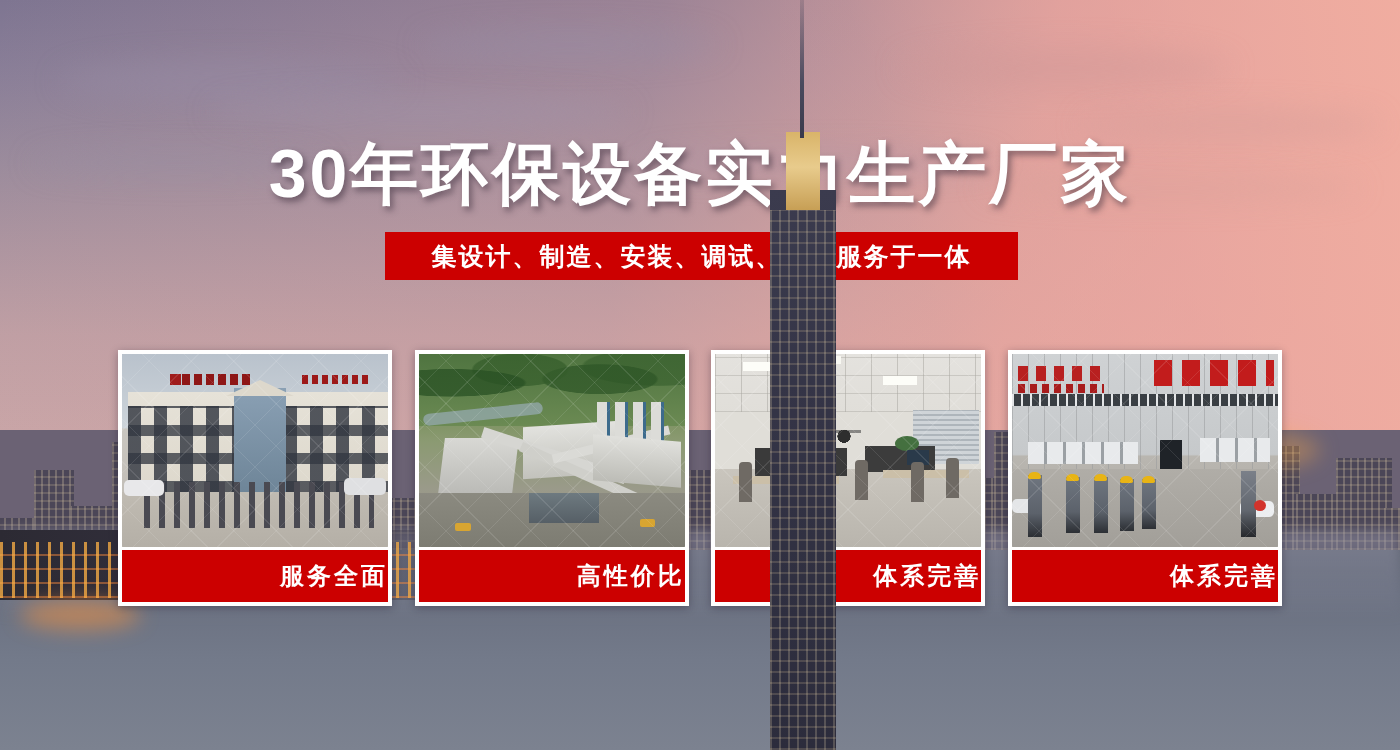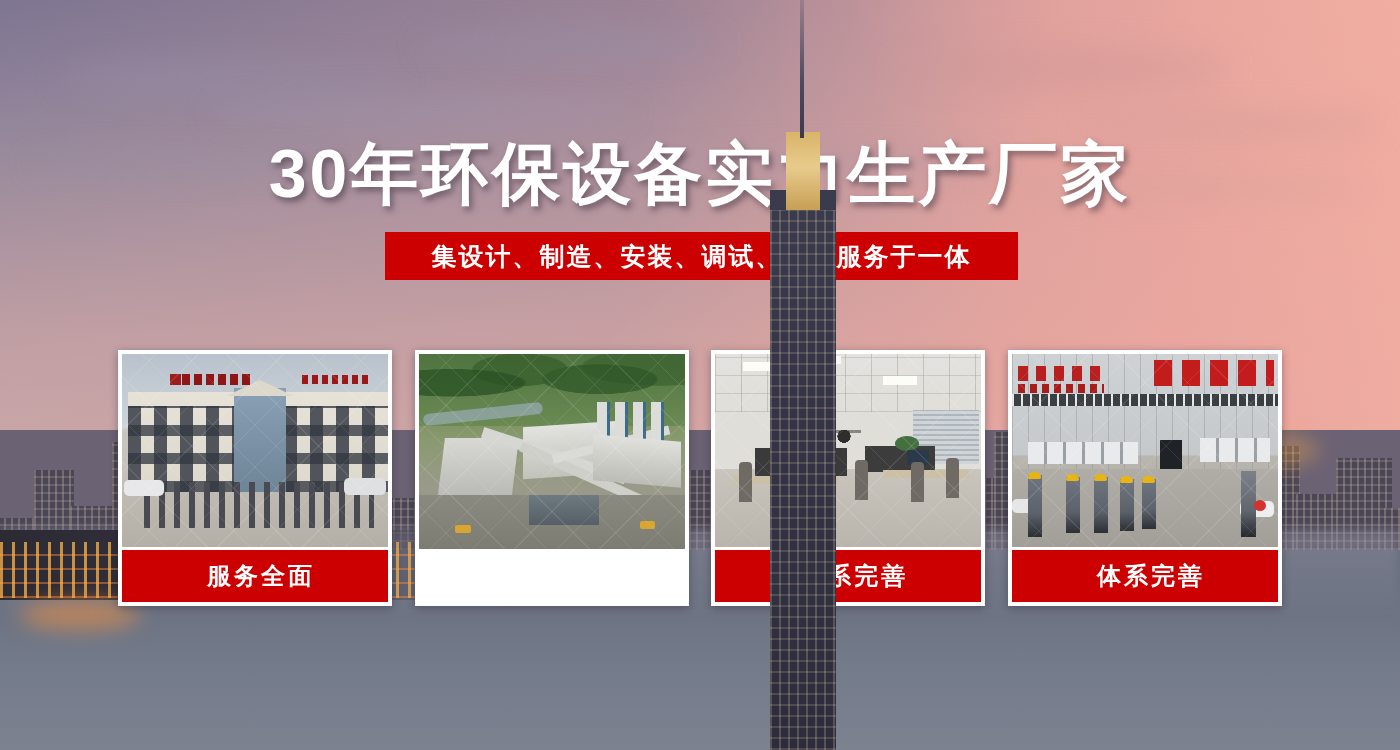--- a/index.html
+++ b/index.html
@@ -135,21 +135,21 @@
     box-sizing:border-box;
     display:flex;flex-direction:column;
     box-shadow:0 2px 8px rgba(30,20,40,0.35);
   }
   .photo{
     position:relative;width:100%;height:195px;overflow:hidden;
     background:#9aa0a8;
   }
   .cap{
     height:53px;background:#cc0000;
-    display:flex;align-items:center;justify-content:center;
+    display:flex;align-items:center;justify-content:flex-end;
     margin-top:3px;
     padding-left:12px;
   }
   .cap span{color:#fff;font-size:24px;font-weight:bold;letter-spacing:3px;}
 
   
   .p1{background:linear-gradient(180deg,#b9c2cc 0%,#cdd4da 38%,#c9c6c0 39%,#bdb8b0 100%);}
   .p1 .b-main{position:absolute;left:6px;top:38px;width:262px;height:100px;
     background:linear-gradient(180deg,#e6e2d8 0%,#ddd8cc 100%);}
   .p1 .b-win{position:absolute;left:6px;top:52px;width:262px;height:86px;
@@ -369,20 +369,23 @@
           <div class="conv2"></div>
           <div class="conv3"></div>
         <div class="silos"></div>
           <div class="shed"></div>
         <div class="yard"></div>
           <div class="shed2"></div>
         <div class="tr1"></div>
           <div class="tr2"></div>
         <div class="wm"></div>
       </div>
+      <div class="cap">
+        <span>高性价比</span>
+      </div>
     </div>
 
     <div class="card">
       <div class="photo p3">
         <div class="ceil"></div>
         <div class="lamp1"></div>
           <div class="lamp2"></div>
           <div class="lamp3"></div>
         <div class="wall"></div>
           <div class="decal"></div>

